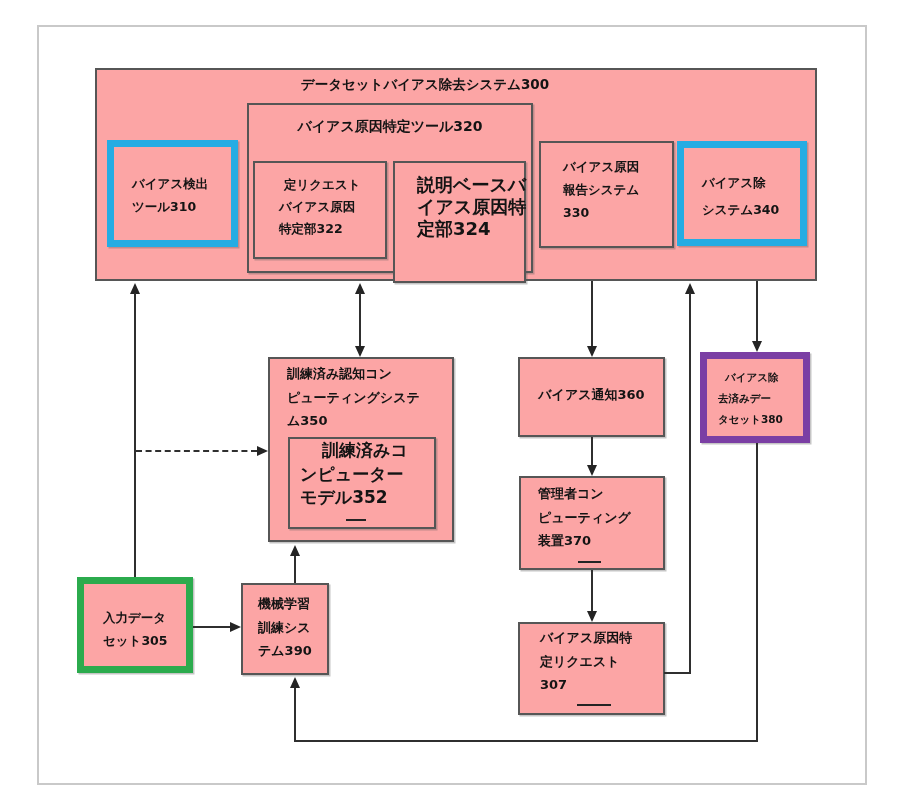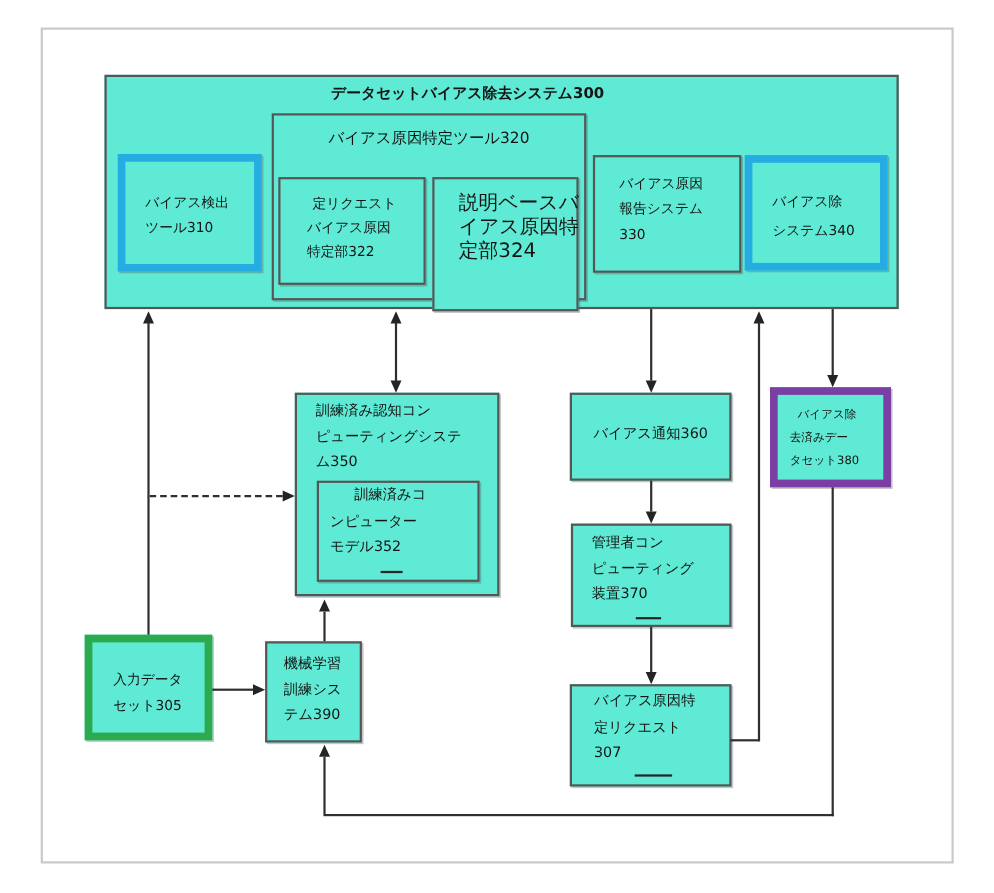--- a/index.html
+++ b/index.html
@@ -1,20 +1,20 @@
 <!DOCTYPE html>
 <html style="--highlight-blue: #25ace3; --highlight-green: #2bab4d; --highlight-purple: #7b3fa4; --line: #2f2f2f;"><head>
 <meta charset="utf-8">
 <style>
   html,body{margin:0;padding:0;background:#fff;}
   .canvas{position:relative;width:904px;height:812px;background:#fff;overflow:hidden;
           font-family:"DejaVu Sans","Liberation Sans",sans-serif;color:#141414;}
   .frame{position:absolute;left:37px;top:25px;width:826px;height:756px;border:2px solid #c9c9c9;}
-  .box{position:absolute;background:#5eead4;border:2px solid #565656;box-sizing:border-box;
-       font-weight:normal;box-shadow:1.5px 1.5px 0 rgba(90,90,90,.35);}
+  .box{position:absolute;background:#fca5a5;border:2px solid #565656;box-sizing:border-box;
+       font-weight:bold;box-shadow:1.5px 1.5px 0 rgba(90,90,90,.35);}
   .blue{border:7px solid var(--highlight-blue,#25ace3);}
   .green{border:7px solid var(--highlight-green,#2bab4d);}
   .purple{border:7px solid var(--highlight-purple,#7b3fa4);}
   .tl{white-space:nowrap;}
   .title{position:absolute;font-weight:bold;text-align:center;white-space:nowrap;}
   .vl,.hl{position:absolute;background:#2f2f2f;}
   .dashline{position:absolute;height:0;border-top:2px dashed #2f2f2f;}
   .ah{position:absolute;width:0;height:0;}
   .ah.up{border-left:5px solid transparent;border-right:5px solid transparent;border-bottom:11px solid #242424;}
   .ah.down{border-left:5px solid transparent;border-right:5px solid transparent;border-top:11px solid #242424;}
@@ -23,21 +23,21 @@
   
   .b310{left:107px;top:140px;width:131px;height:107px;font-size:12.5px;line-height:23px;padding:25px 0 0 18px;}
   .b320{left:247px;top:103px;width:286px;height:170px;}
   .b320 .bt{margin-top:10px;text-align:center;font-size:14px;line-height:23px;}
   .b322{left:253px;top:161px;width:134px;height:98px;font-size:12.5px;line-height:22px;padding:11px 0 0 24px;}
   .b322 .tl:first-child{text-indent:5px;}
   .b324{left:393px;top:161px;width:133px;height:122px;font-size:18px;line-height:22px;padding:11px 0 0 22px;}
   .b330{left:539px;top:141px;width:135px;height:107px;font-size:12.5px;line-height:23px;padding:12px 0 0 22px;}
   .b340{left:677px;top:141px;width:130px;height:105px;font-size:12.5px;line-height:27px;padding:21px 0 0 18px;}
   .b350{left:268px;top:357px;width:186px;height:185px;font-size:13px;line-height:23.5px;padding:3px 0 0 17px;}
-  .b352{left:288px;top:437px;width:148px;height:92px;font-size:13px;line-height:23.5px;padding:0 0 0 10px;}
+  .b352{left:288px;top:437px;width:148px;height:92px;font-size:17px;line-height:23.5px;padding:0 0 0 10px;}
   .b352 .tl:first-child{text-indent:22px;}
   .b360{left:518px;top:357px;width:147px;height:80px;font-size:13px;line-height:23px;padding:24px 0 0 0;text-align:center;}
   .b380{left:700px;top:352px;width:110px;height:91px;font-size:10.5px;line-height:21px;padding:8px 0 0 11px;}
   .b380 .tl:first-child{text-indent:7px;}
   .b370{left:519px;top:476px;width:146px;height:94px;font-size:13px;line-height:23.5px;padding:4px 0 0 17px;}
   .b307{left:518px;top:622px;width:147px;height:93px;font-size:13px;line-height:23.5px;padding:2px 0 0 20px;}
   .b305{left:77px;top:577px;width:116px;height:96px;font-size:12.5px;line-height:23px;padding:22px 0 0 19px;}
   .b390{left:241px;top:583px;width:88px;height:92px;font-size:13px;line-height:23.5px;padding:7px 0 0 15px;}
 </style>
 </head>

